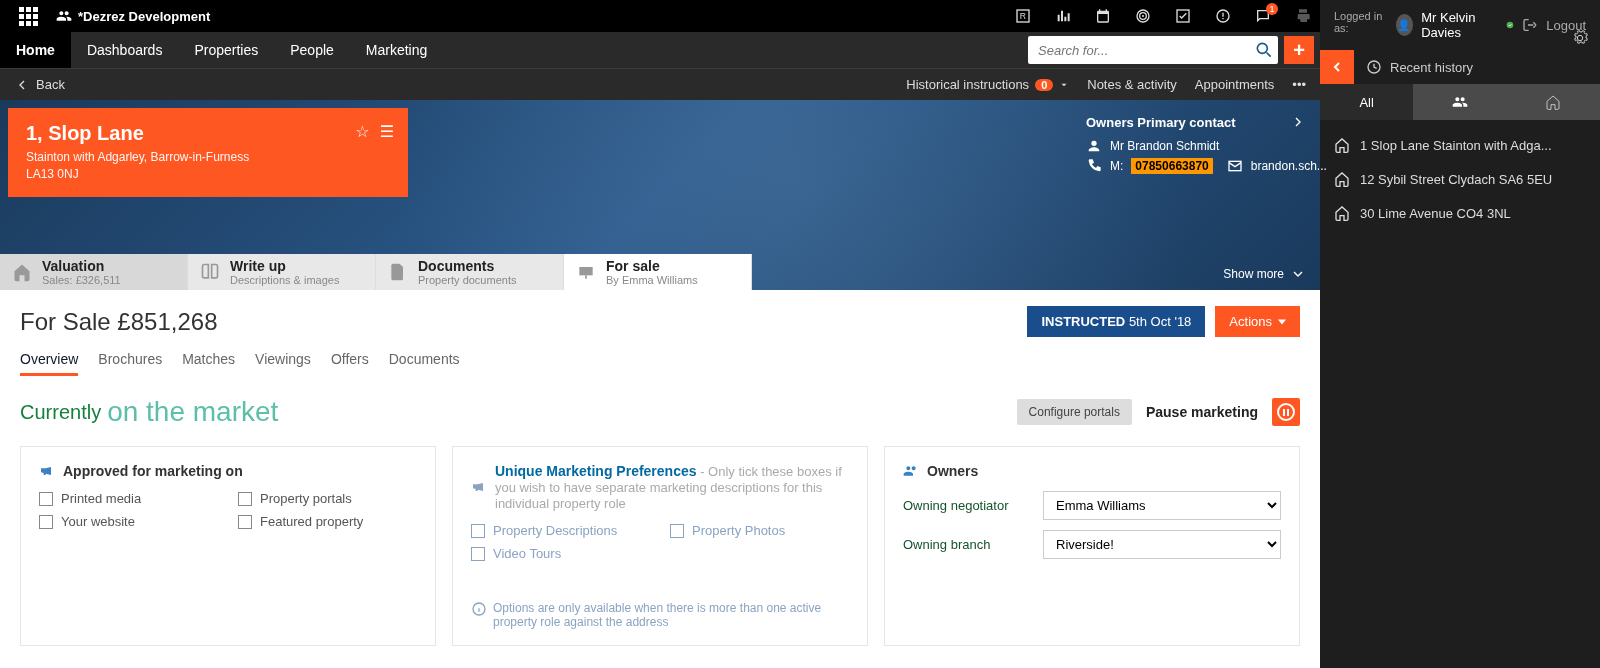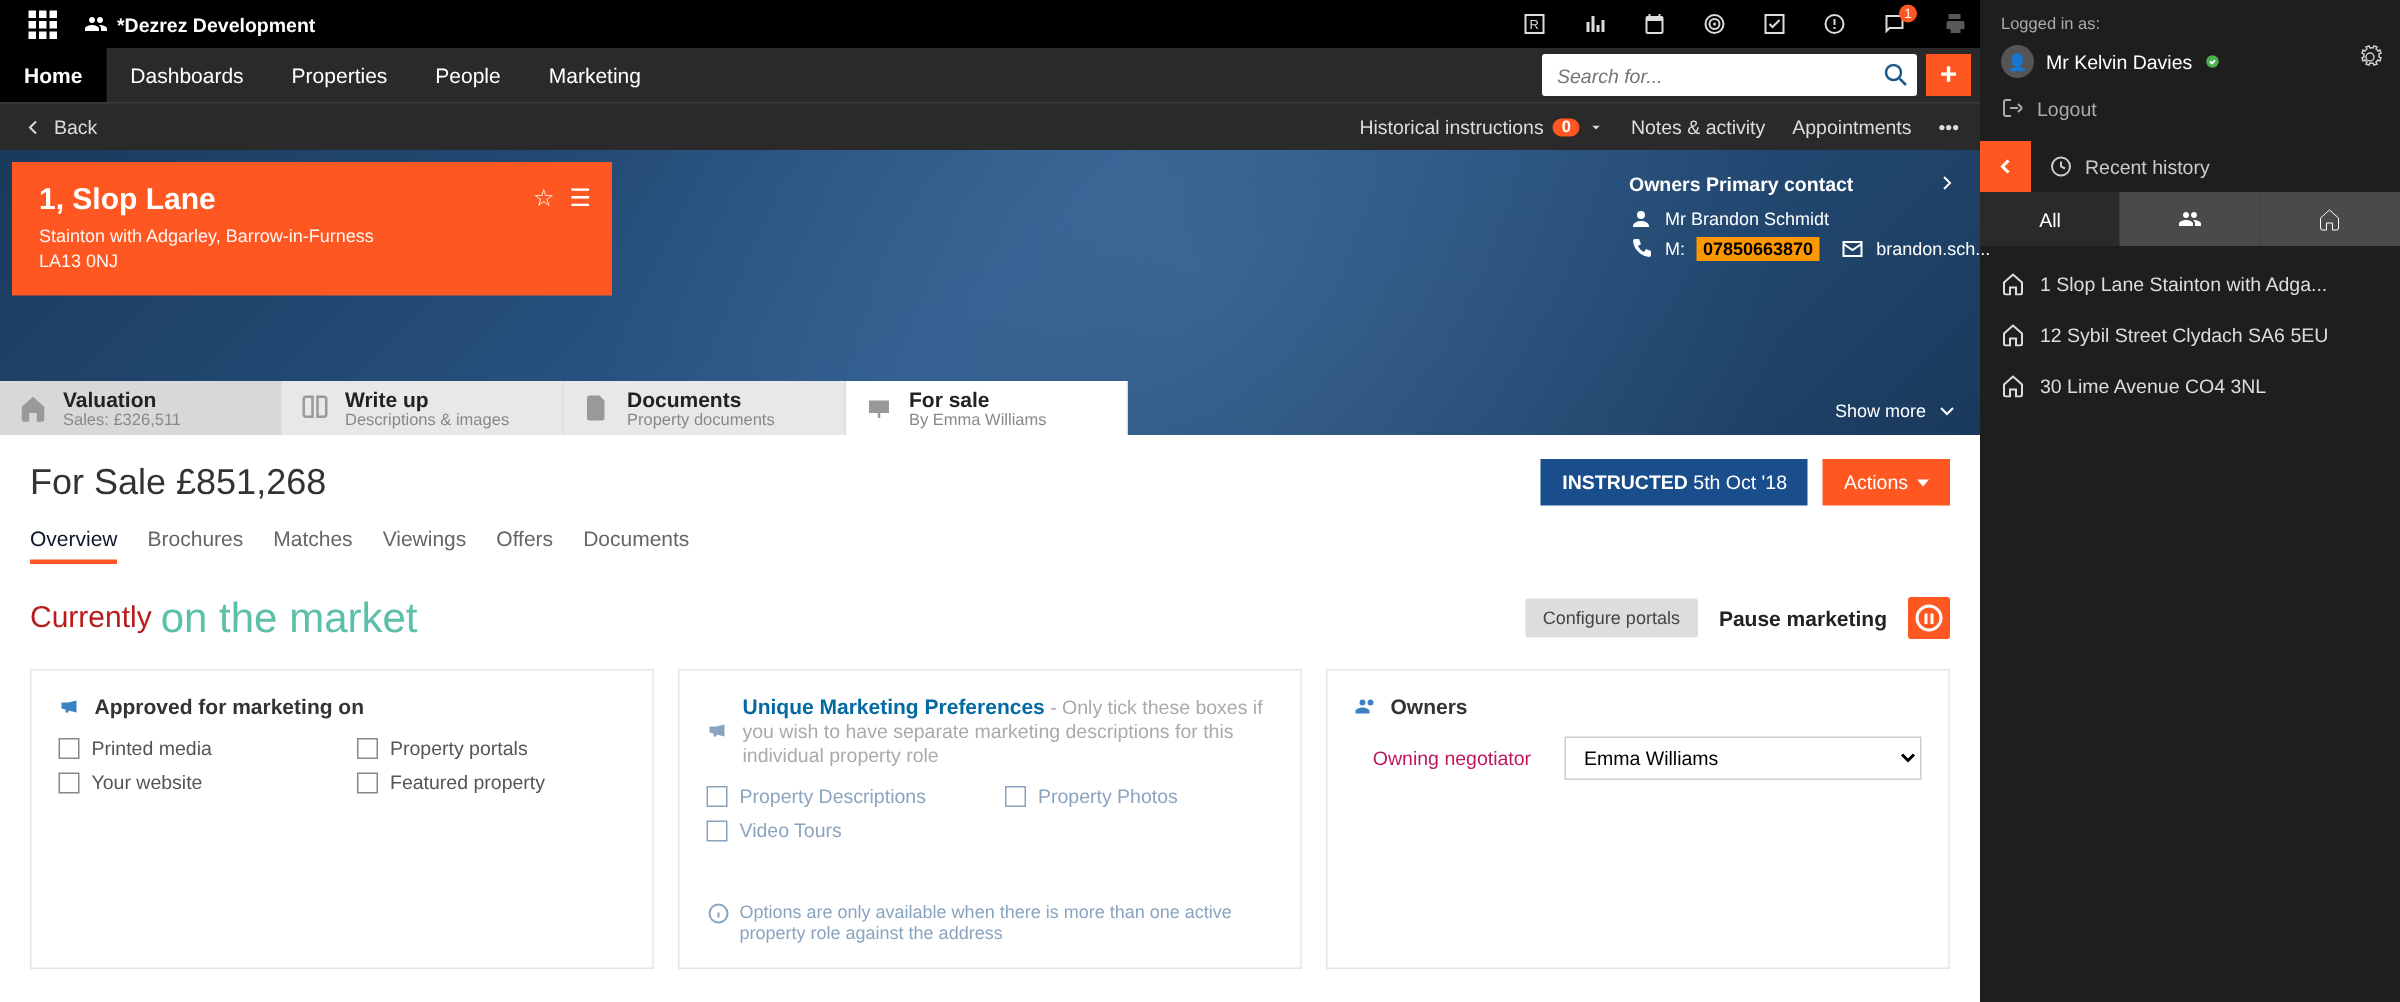--- a/index.html
+++ b/index.html
@@ -64,21 +64,21 @@
 .titlerow .right { margin-left:auto; display:flex; gap:10px; align-items:center;}
 .instructed { background:#1a4d8c; color:#fff; padding:8px 14px; font-size:13px;}
 .instructed b { font-weight:700;}
 .actionsbtn { background:#ff5722; color:#fff; padding:8px 14px; font-size:13px; display:flex; align-items:center; gap:6px;}
 
 .subtabs { display:flex; gap:20px; font-size:14px; color:#666; border-bottom:0; margin-bottom:20px;}
 .subtabs .t { padding-bottom:6px; cursor:pointer;}
 .subtabs .t.active { color:#0f172a; font-weight:400; border-bottom:3px solid #ff5722;}
 
 .statusrow { display:flex; align-items:center; margin-bottom:18px;}
-.statusrow .lbl { font-size:20px; color:#b91c1c; font-weight:400;}
+.statusrow .lbl { font-size:20px; color:#15803d; font-weight:400;}
 .statusrow .val { font-size:28px; color:#5cbfa8; margin-left:6px;}
 .statusrow .right { margin-left:auto; display:flex; align-items:center; gap:14px;}
 .cfgbtn { background:#ddd; padding:6px 12px; font-size:12px; color:#444; border-radius:2px;}
 .pausebtn { font-size:14px; font-weight:600; color:#222;}
 .pauseicon { width:28px; height:28px; background:#ff5722; border-radius:2px; display:flex; align-items:center; justify-content:center;}
 .pauseicon .ring { width:18px; height:18px; border:2px solid #fff; border-radius:50%; display:flex; align-items:center; justify-content:center;}
 .pauseicon .bars { display:flex; gap:2px;}
 .pauseicon .bars span{width:2px;height:7px;background:#fff;}
 
 .cards { display:flex; gap:16px;}
@@ -86,25 +86,25 @@
 .card h3 { font-size:14px; font-weight:700; margin-bottom:12px; display:flex; align-items:center; gap:8px; color:#333;}
 .card.muted h3 { color:#8aa4c0;}
 .card .hint { font-size:13px; color:#aaa; display:inline; font-weight:400;}
 .checks { display:grid; grid-template-columns:1fr 1fr; gap:8px 20px; font-size:13px; color:#555;}
 .chk { display:flex; align-items:center; gap:8px;}
 .chk .box { width:14px; height:14px; border:1px solid #888; flex-shrink:0;}
 .card.muted .chk { color:#8aa4c0;}
 .card.muted .chk .box { border-color:#8aa4c0;}
 .infonote { font-size:12px; color:#8aa4c0; margin-top:40px; display:flex; gap:6px;}
 .formrow { display:flex; align-items:center; gap:10px; margin-bottom:10px; font-size:13px;}
-.formrow label { width:130px; text-align:center; color:#be185d;}
+.formrow label { width:130px; text-align:left; color:#14532d;}
 .formrow select { flex:1; padding:5px 8px; border:1px solid #ccc; font-size:13px; background:#fff;}
 
 
-.side-col .top { padding:10px 14px; font-size:11px; color:#aaa; display:flex; flex-direction:column; gap:8px; position:relative;}
+.side-col .top { padding:10px 14px; font-size:11px; color:#aaa; display:flex; flex-direction:row; gap:8px; position:relative;}
 .side-col .user { display:flex; align-items:center; gap:8px; font-size:13px; color:#fff;}
 .side-col .avatar { width:22px; height:22px; background:#555; border-radius:50%; display:flex; align-items:center; justify-content:center; font-size:11px;}
 .side-col .gear { position:absolute; top:30px; right:12px; color:#ccc;}
 .side-col .logout { display:flex; align-items:center; gap:8px; font-size:13px; padding:4px 0;}
 .side-hist { display:flex; align-items:center; background:#1e1e1e;}
 .side-hist .backsq { width:34px; height:34px; background:#ff5722; display:flex; align-items:center; justify-content:center; color:#fff;}
 .side-hist .lbl { padding:0 12px; font-size:13px; display:flex; align-items:center; gap:8px;}
 .side-tabs { display:flex; background:#2a2a2a;}
 .side-tabs .t { flex:1; height:36px; display:flex; align-items:center; justify-content:center; font-size:13px; background:#3a3a3a; color:#fff;}
 .side-tabs .t.active { background:#2a2a2a;}
@@ -424,20 +424,24 @@
         <h3>
               <svg class="svgicon" viewBox="0 0 24 24" style="color:#3b82c4;">
                 <path d="M16 11c1.7 0 3-1.3 3-3s-1.3-3-3-3-3 1.3-3 3 1.3 3 3 3zm-8 0c1.7 0 3-1.3 3-3S9.7 5 8 5 5 6.3 5 8s1.3 3 3 3zm0 2c-2.3 0-7 1.2-7 3.5V19h14v-2.5c0-2.3-4.7-3.5-7-3.5z"></path>
               </svg>
               <span>Owners</span>
             </h3>
         <div class="formrow">
           <label>Owning negotiator</label>
           <select><option>Emma Williams</option></select>
         </div>
+        <div class="formrow">
+          <label>Owning branch</label>
+          <select><option>Riverside!</option></select>
+        </div>
       </div>
     </div>
   </div>
 
 </div>
 
 <div class="side-col">
   <div class="top">
     <div>Logged in as:</div>
     <div class="user">

